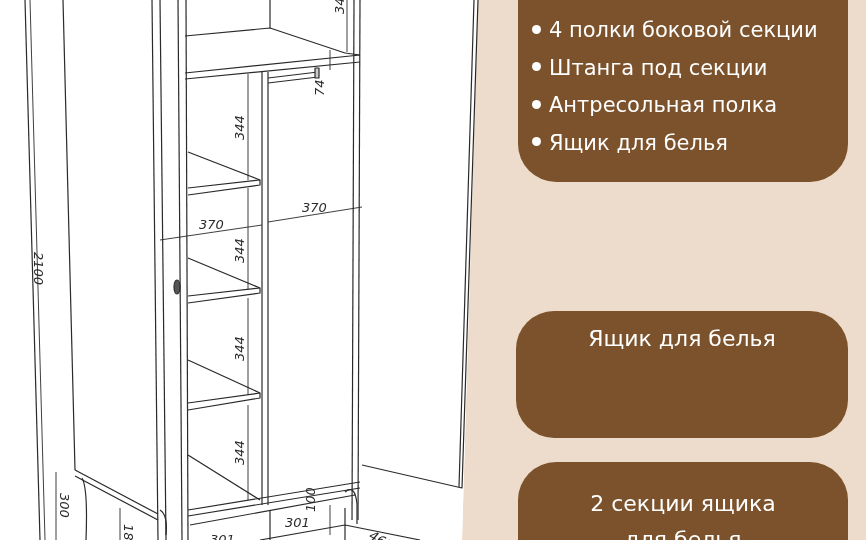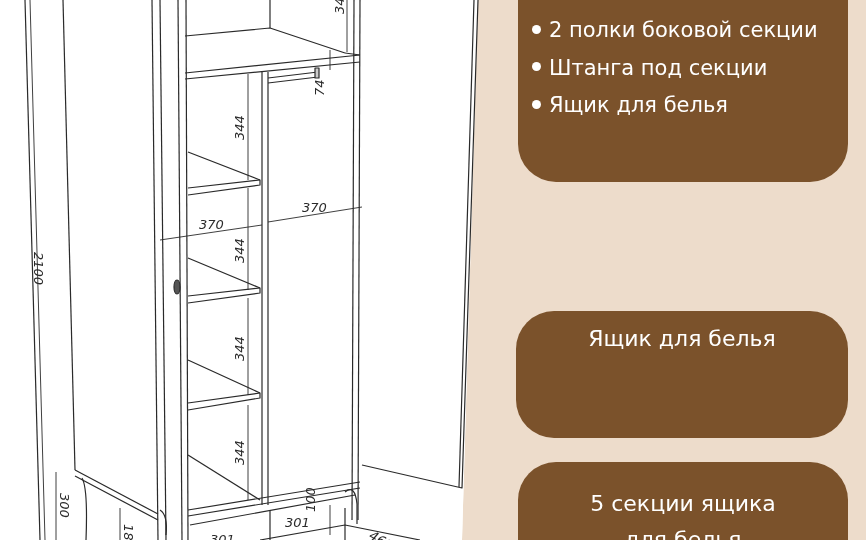--- a/index.html
+++ b/index.html
@@ -123,26 +123,27 @@
     <text x="210" y="544">301</text>
     <text x="285" y="527">301</text>
     <text transform="translate(315,512) rotate(-90)">100</text>
     <text transform="translate(368,538) rotate(30)">468</text>
   </g>
 </svg>
 
 <div class="callout" id="callout-contents">
 
   <ul>
-    <li><span class="dot"></span><span>2 полки боковой секции</span></li>
+    <li><span class="dot"></span><span>4 полки боковой секции</span></li>
     <li><span class="dot"></span><span>Штанга под секции</span></li>
+    <li><span class="dot"></span><span>Антресольная полка</span></li>
     <li><span class="dot"></span><span>Ящик для белья</span></li>
   </ul>
 </div>
 
 <div class="callout" id="callout-divider">
   <span>Ящик для белья</span>
 </div>
 
 <div class="callout" id="callout-sections">
-  <span>5 секции ящика</span>
+  <span>2 секции ящика</span>
   <span>для белья</span>
 </div>
 
 </body></html>

